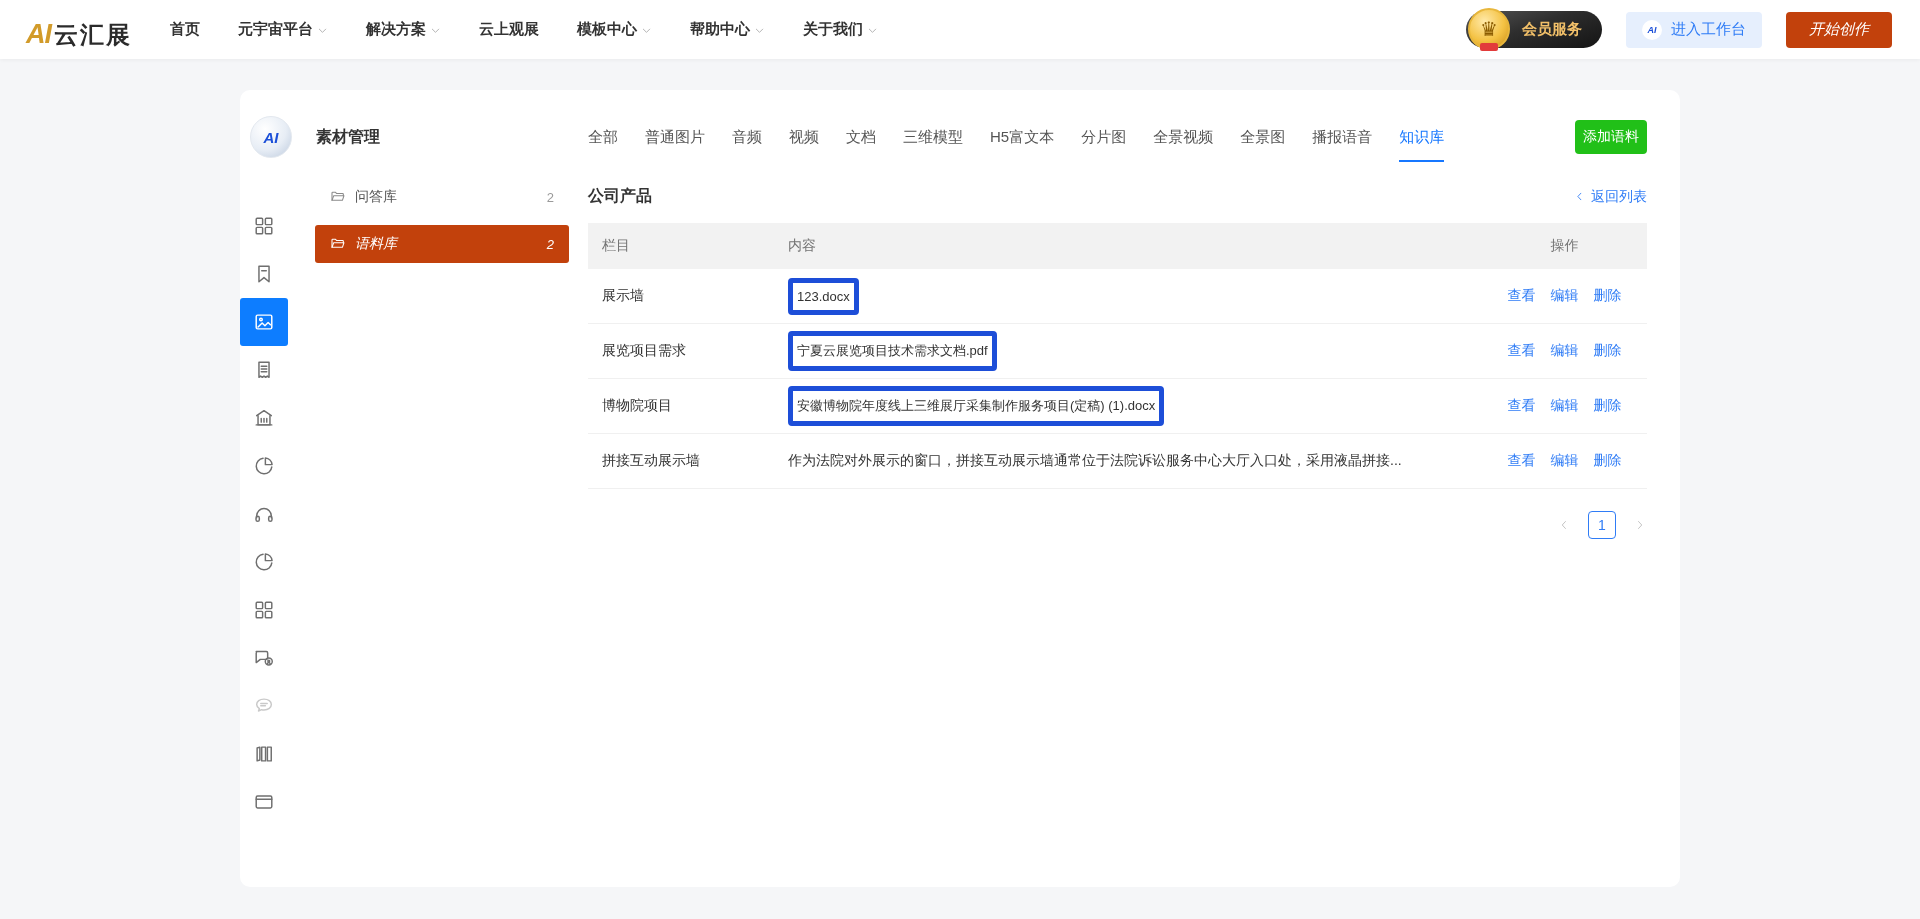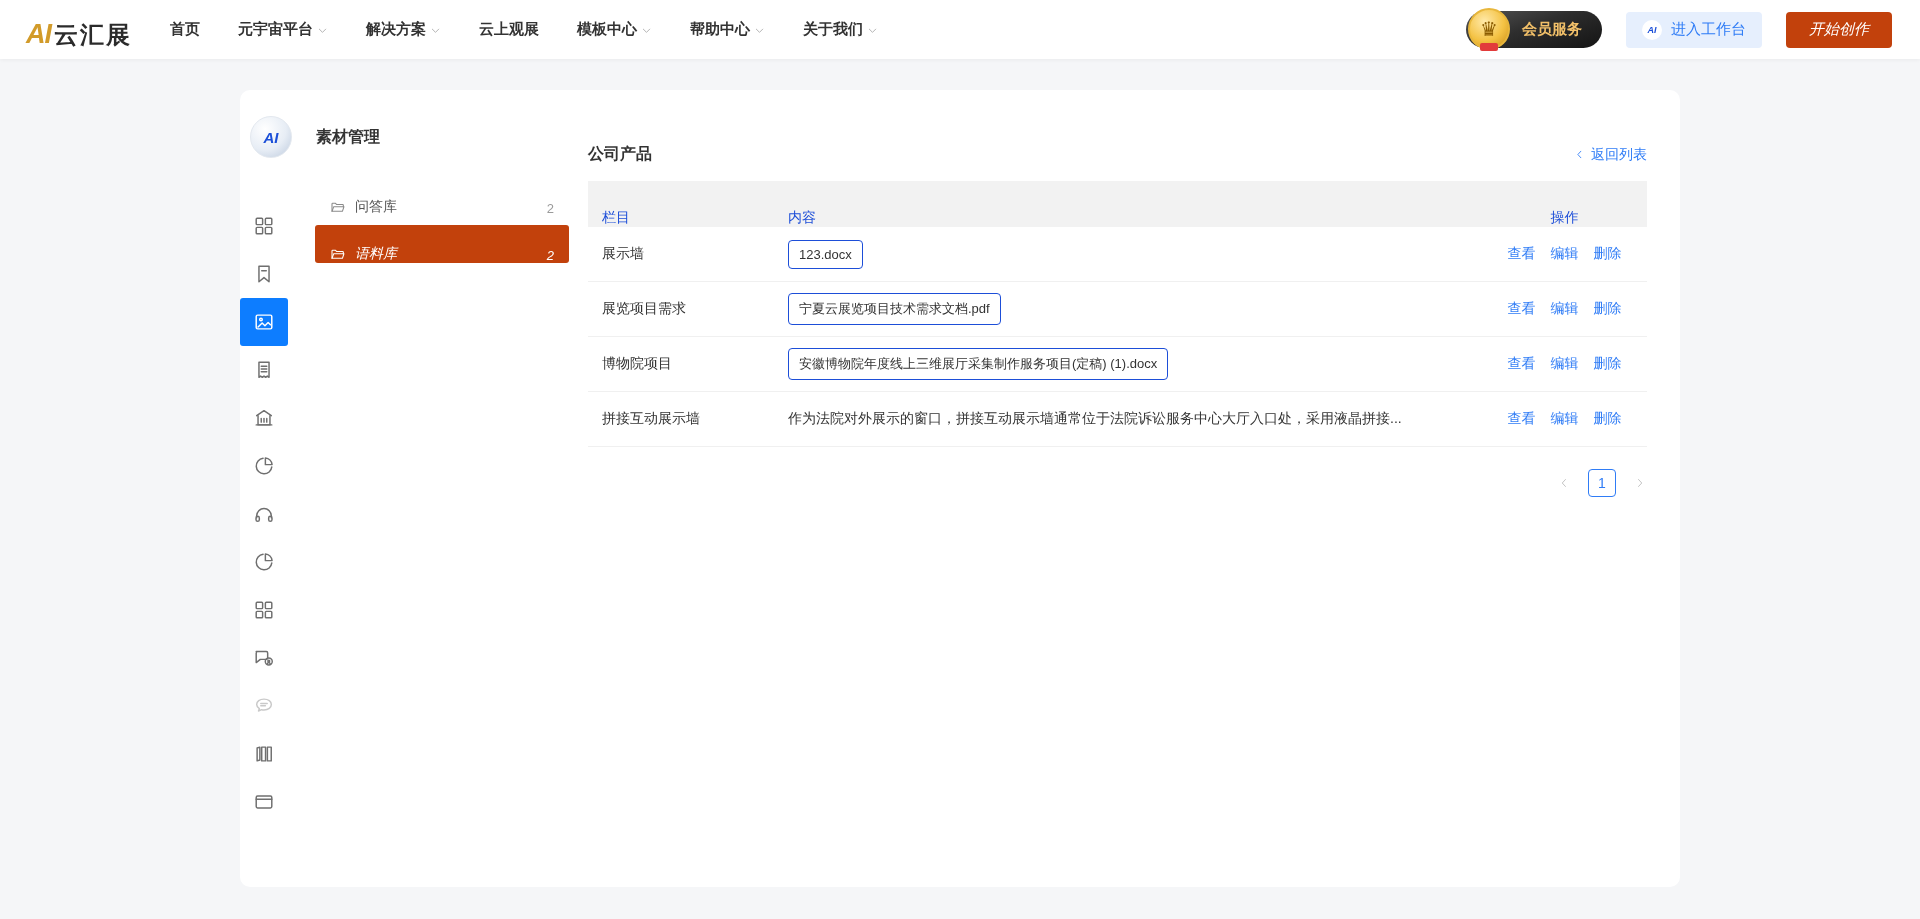--- a/index.html
+++ b/index.html
@@ -70,21 +70,21 @@
   .page-title { position:absolute; left:76px; top:37px; font-size:16px; color:#333; }
 
   .rail { position:absolute; left:0; top:112px; width:48px; display:flex; flex-direction:column; }
   .rail-item { width:48px; height:48px; display:flex; align-items:center; justify-content:center; color:#6f6f6f; cursor:pointer; }
   .rail-item .icon { width:22px; height:22px; }
   .rail-item.active { background:#0d7dff; color:#fff; border-radius:3px; }
   .rail-item.dim { color:#c9c9c9; }
 
   .folders { position:absolute; left:75px; top:88px; width:254px; display:flex; flex-direction:column; gap:9px; }
   .folder-item {
-    height:38px; display:flex; align-items:flex-end; gap:9px; padding:0 15px;
+    height:38px; display:flex; align-items:center; gap:9px; padding:0 15px;
     border-radius:3px; font-size:14px; color:#555; cursor:pointer;
   }
   .folder-item .icon { width:16px; height:16px; color:#8a8a8a; }
   .folder-item .count { margin-left:auto; font-size:13px; color:#9a9a9a; }
   .folder-item.active { background:#c2410c; color:#fff;font-style:italic; }
   .folder-item.active .icon, .folder-item.active .count { color:#fff; }
 
   .content { position:absolute; left:348px; top:30px; width:1059px; }
 
   .tabs-row { display:flex; justify-content:space-between; align-items:flex-start; }
@@ -95,28 +95,28 @@
     width:72px; height:34px; background:#21c018; color:#fff; border:none; border-radius:4px;
     font-size:14px; cursor:pointer; font-family:inherit;
   }
 
   .section-row { margin-top:24px; display:flex; justify-content:space-between; align-items:center; }
   .section-title { font-size:16px; color:#333; }
   .back-link { display:flex; align-items:center; gap:5px; color:#2f7cf6; font-size:14px; cursor:pointer; }
   .back-link .icon { width:13px; height:13px; }
 
   .table { margin-top:16px; }
-  .thead { display:flex; align-items:flex-end; height:46px; background:#f2f2f2; font-size:14px; color:#1d4ed8;font-family:Liberation Serif, serif; }
+  .thead { display:flex; align-items:center; height:46px; background:#f2f2f2; font-size:14px; color:#737373;font-family:Liberation Serif, serif; }
   .trow  { display:flex; align-items:center; height:55px; border-bottom:1px solid #f0f0f0; font-size:14px; color:#333; }
   .col-1 { width:200px; padding-left:14px; flex-shrink:0; }
   .col-2 { flex:1; min-width:0; overflow:hidden; }
   .col-3 { width:165px; flex-shrink:0; display:flex; justify-content:center; gap:15px; }
   .chip {
-    display:inline-block; max-width:100%; border:1px solid #1d4ed8; border-radius:4px;
-    background:#fff; padding:6px 10px; font-size:13px; color:#333; white-space:nowrap;
+    display:inline-block; max-width:100%; border:5px solid #1d4ed8; border-radius:4px;
+    background:#fff; padding:6px 4px; font-size:13px; color:#333; white-space:nowrap;
   }
   .plain { display:block; white-space:nowrap; overflow:hidden; text-overflow:ellipsis; padding-right:14px; }
   .action-link { color:#2f7cf6; cursor:pointer; white-space:nowrap; }
 
   .pagination { margin-top:22px; display:flex; justify-content:flex-end; align-items:center; gap:17px; }
   .page-chevron { width:14px; height:14px; color:#c0c0c0; cursor:pointer; }
   .page-box {
     min-width:28px; height:28px; border:1px solid #2f7cf6; border-radius:4px;
     display:flex; align-items:center; justify-content:center;
     color:#2f7cf6; font-size:14px; cursor:pointer;
@@ -337,20 +337,37 @@
             <path d="M3 17l2.6-7H21l-2.4 7z"></path>
           </svg>
         </span>
         <span>语料库</span>
         <span class="count">2</span>
       </div>
     </div>
 
   <main class="content">
 
+    <div class="tabs-row">
+      <div class="tabs">
+          <div class="tab">全部</div>
+          <div class="tab">普通图片</div>
+          <div class="tab">音频</div>
+          <div class="tab">视频</div>
+          <div class="tab">文档</div>
+          <div class="tab">三维模型</div>
+          <div class="tab">H5富文本</div>
+          <div class="tab">分片图</div>
+          <div class="tab">全景视频</div>
+          <div class="tab">全景图</div>
+          <div class="tab">播报语音</div>
+          <div class="tab active">知识库</div>
+        </div>
+      <button class="add-btn">添加语料</button>
+    </div>
 
     <div class="section-row">
       <h2 class="section-title">公司产品</h2>
       <div class="back-link">
         <span class="icon">
             <svg viewBox="0 0 24 24">
               <polyline points="14.5 6 9 12 14.5 18"></polyline>
             </svg>
           </span>
         <span>返回列表</span>

